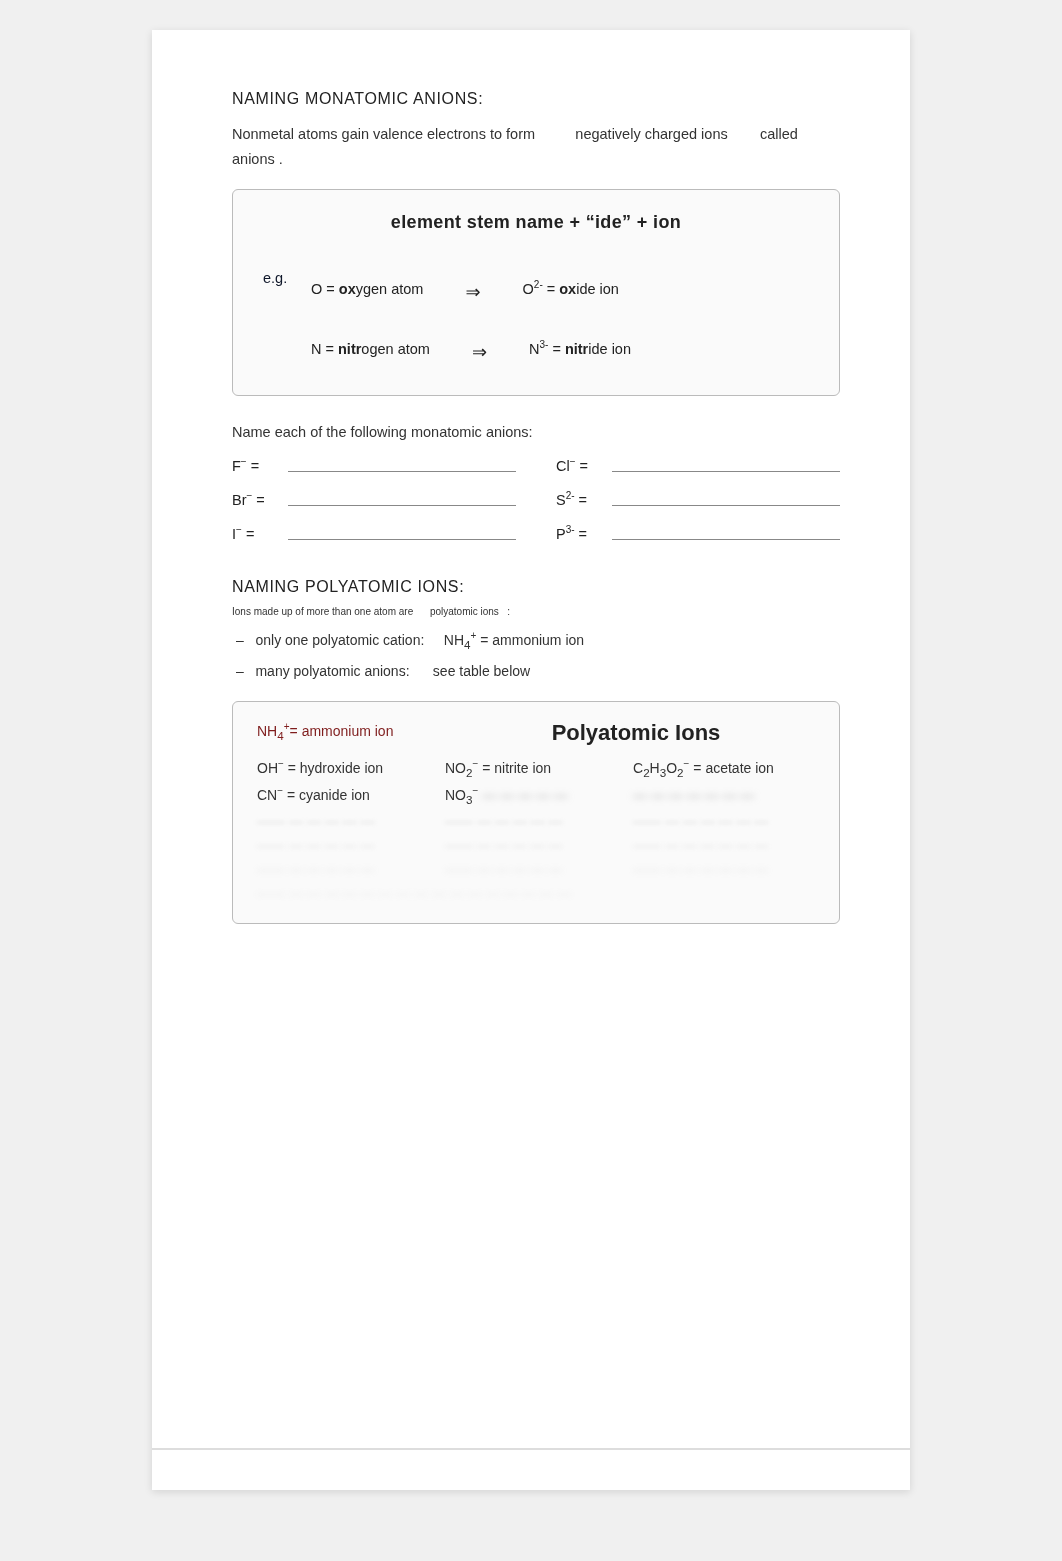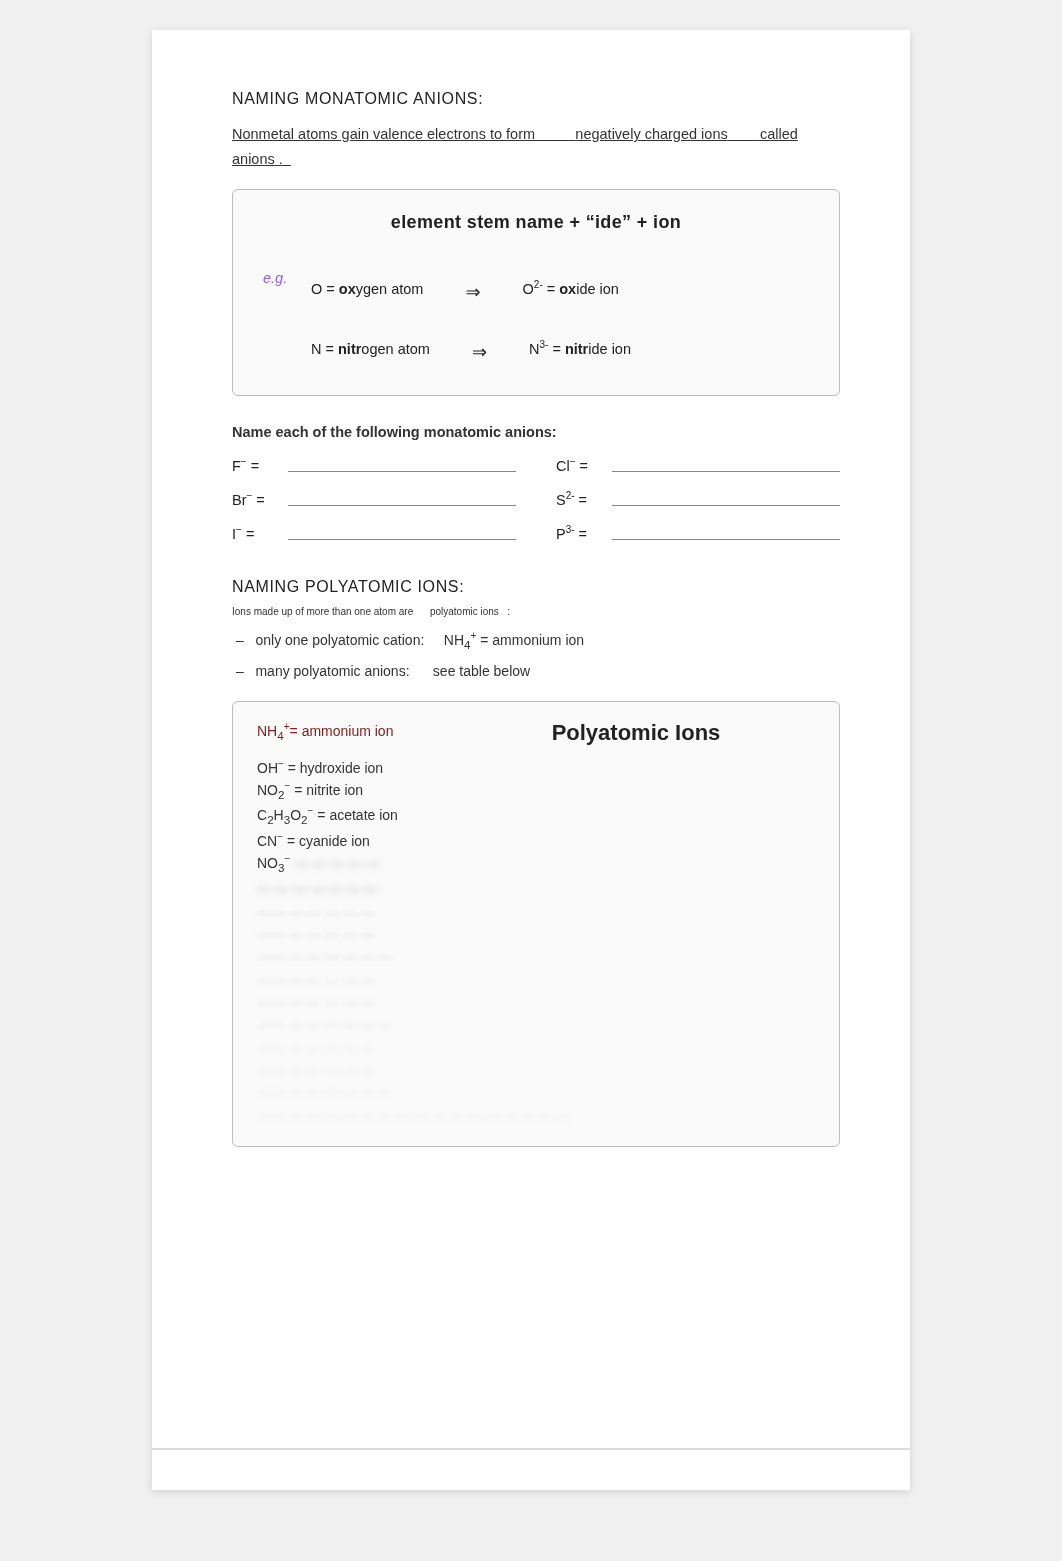--- a/index.html
+++ b/index.html
@@ -27,21 +27,20 @@
       font-weight: normal;
       letter-spacing: 0.04em;
       margin-bottom: 14px;
       color: #222;
     }
     .intro-text {
       font-size: 14.5px;
       line-height: 1.7;
       margin-bottom: 18px;
       color: #333;
-      text-decoration: underline;
     }
     .box {
       border: 1px solid #bbb;
       border-radius: 6px;
       padding: 22px 30px 22px 30px;
       margin-bottom: 22px;
       background: #fafafa;
     }
     .box-intro {
       font-size: 14.5px;
@@ -56,22 +55,21 @@
       letter-spacing: 0.02em;
     }
     .example-row {
       display: flex;
       align-items: center;
       margin-bottom: 10px;
       font-size: 14.5px;
     }
     .example-label {
       width: 48px;
-      color: #8b5cf6;
-      font-style: italic;
+      color: #0f172a;
     }
     .example-content {
       display: flex;
       align-items: flex-start;
       gap: 32px;
       margin-top: 28px;
     }
     .arrow {
       font-size: 18px;
       margin: 0 10px;
@@ -83,21 +81,20 @@
     }
     .bold-part { font-weight: bold; }
     .anion-section {
       margin-top: 28px;
       margin-bottom: 10px;
     }
     .anion-section p {
       font-size: 14.5px;
       margin-bottom: 18px;
       color: #333;
-      font-weight: bold;
     }
     .anion-grid {
       display: grid;
       grid-template-columns: 1fr 1fr;
       gap: 18px 40px;
       margin-bottom: 10px;
       font-size: 14.5px;
     }
     .anion-row {
       display: flex;
@@ -159,21 +156,21 @@
       color: #222;
       flex: 1;
       text-align: center;
     }
     .poly-table {
       font-size: 14px;
       color: #333;
     }
     .poly-table-row {
       display: grid;
-      grid-template-columns: 1fr;
+      grid-template-columns: 1fr 1fr 1fr;
       gap: 6px;
       margin-bottom: 8px;
     }
     .poly-table-cell {
       white-space: nowrap;
     }
     .blurred {
       filter: blur(3.5px);
       color: #999;
       display: inline-block;

